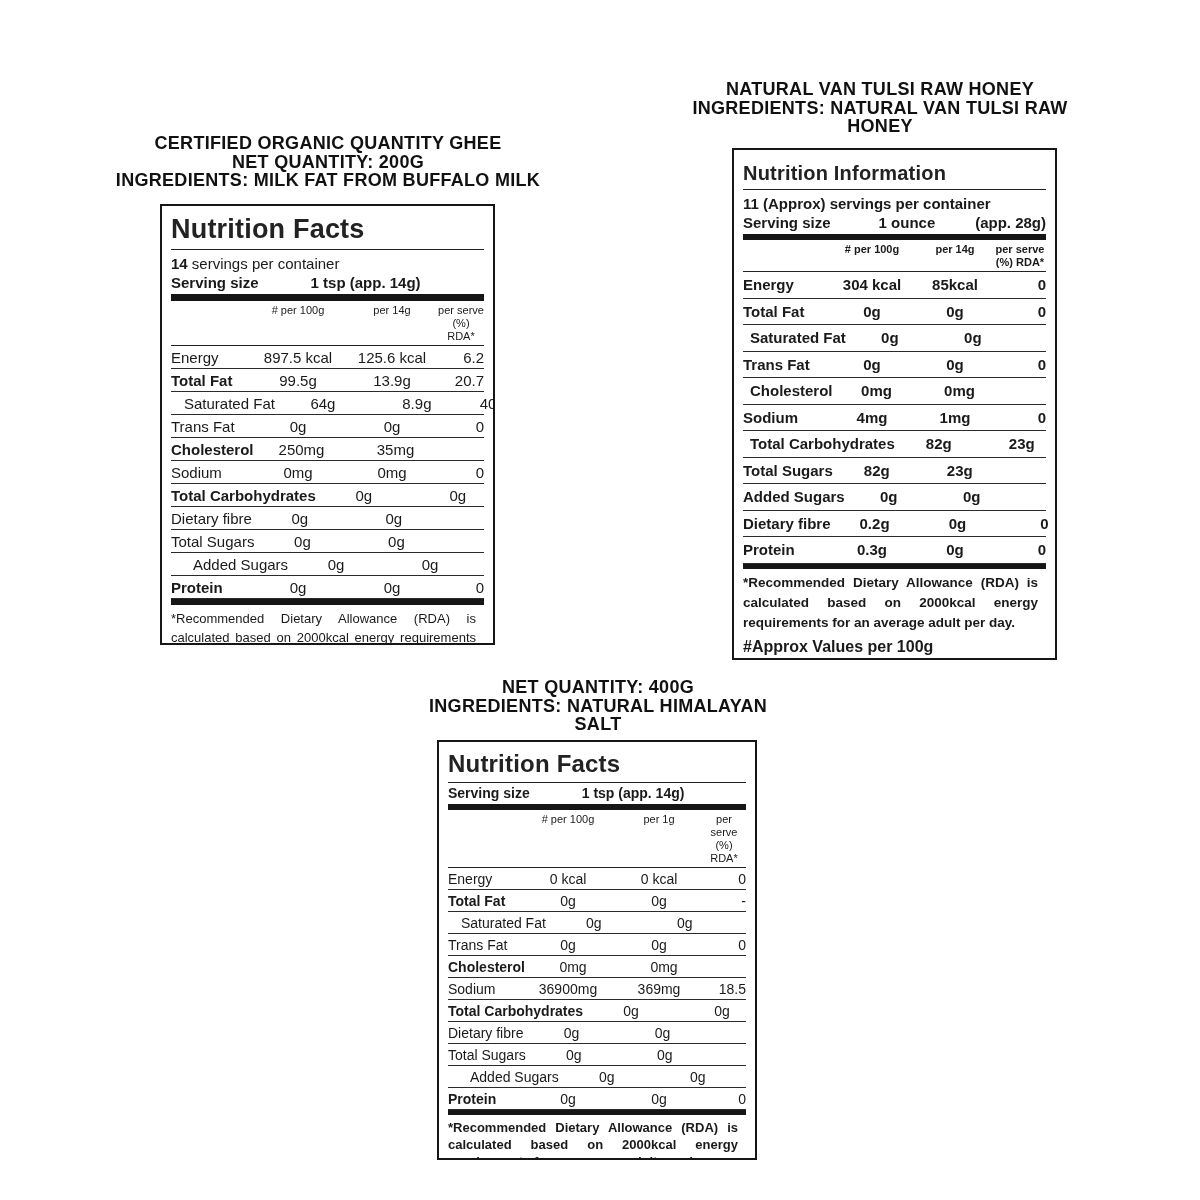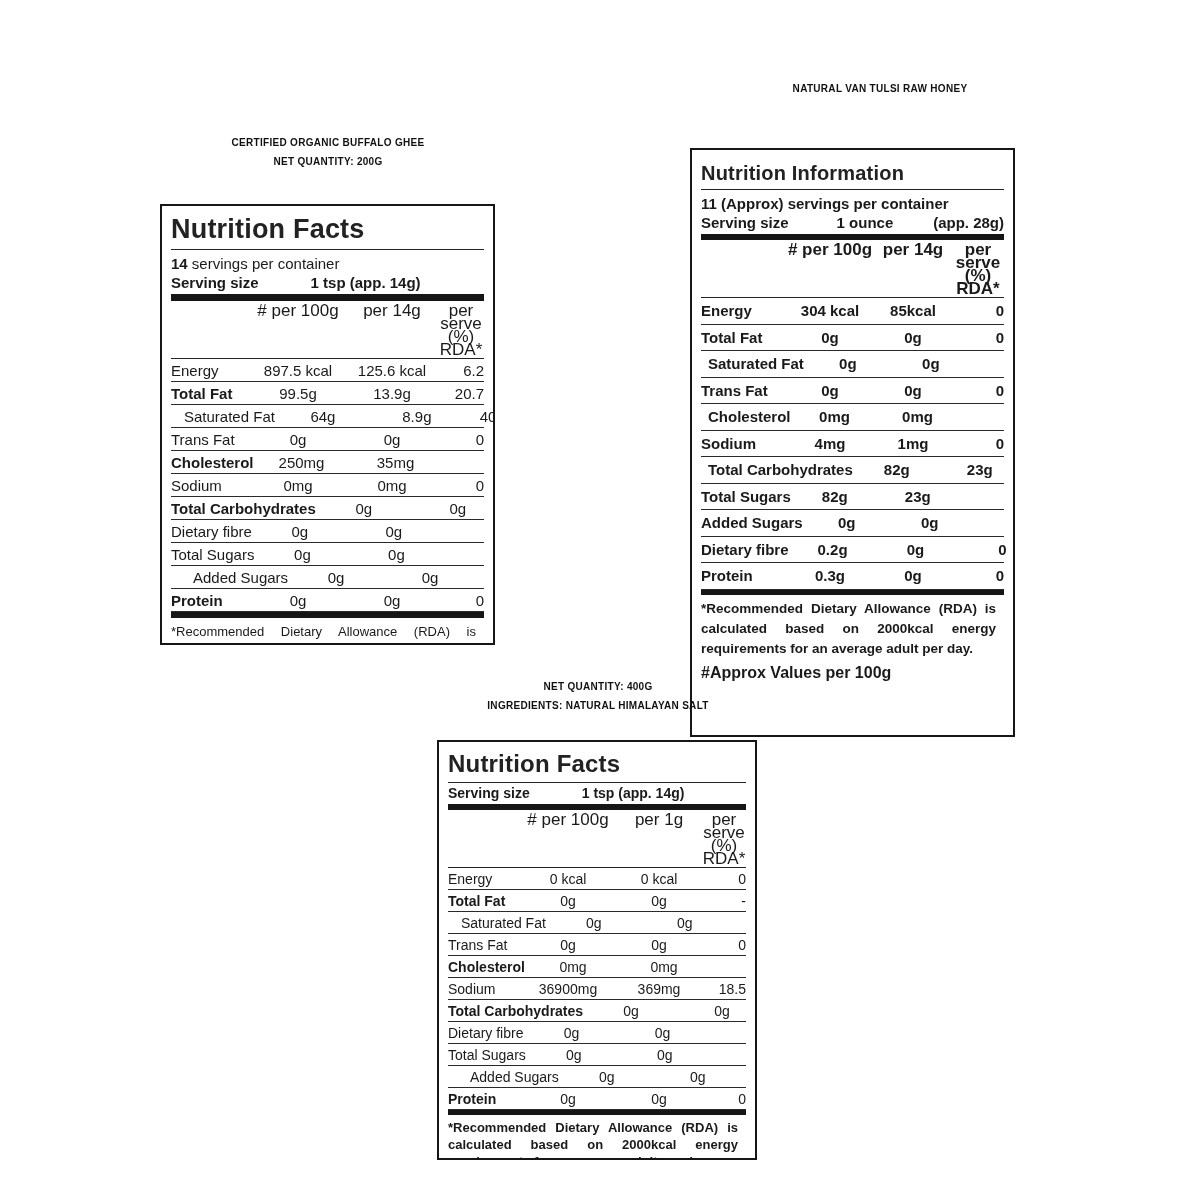--- a/index.html
+++ b/index.html
@@ -2,34 +2,34 @@
 <html><head>
 <meta charset="utf-8">
 <style>
   html,body{margin:0;padding:0;}
   body{
     width:1200px;height:1200px;position:relative;background:#ffffff;
     font-family:"Liberation Sans", sans-serif;color:#1a1a1a;
     -webkit-font-smoothing:antialiased;
   }
   .product-header{position:absolute;text-align:center;font-weight:bold;
-    font-size:10px;line-height:18.5px;letter-spacing:.3px;color:#111;}
+    font-size:18px;line-height:18.5px;letter-spacing:.3px;color:#111;}
   .label-block{position:absolute;box-sizing:border-box;border:2px solid #161616;
     background:#fff;padding:6px 9px 8px 9px;overflow:hidden;}
   .panel-title{font-weight:bold;color:#222;margin:0;padding:2px 0 4px 0;
     border-bottom:1.5px solid #222;letter-spacing:.2px;}
   .servings-line{padding-top:5px;}
   .servings-num{font-weight:bold;}
   .serving-size-row{display:grid;grid-template-columns:auto 1fr auto;font-weight:bold;
     padding-top:2px;align-items:end;}
   .ss-value{padding-left:52px;}
   .ss-extra{text-align:right;}
   .thick-bar{background:#161616;margin-top:3px;}
   .col-headers{display:grid;align-items:start;border-bottom:1.2px solid #222;
-    padding:3px 0 2px 0;font-size:17px;line-height:13px;}
+    padding:3px 0 2px 0;font-size:11px;line-height:13px;}
   .ch1,.ch2{text-align:center;}
   .ch3{text-align:center;}
   .nrow{display:grid;align-items:center;border-bottom:1px solid #2a2a2a;}
   .nrow .c0{text-align:left;white-space:nowrap;}
   .nrow .c1,.nrow .c2{text-align:center;white-space:nowrap;}
   .nrow .c3{text-align:right;white-space:nowrap;}
   .nrow.bold .c0{font-weight:bold;}
   .footnote{margin:4px 8px 0 0;text-align:justify;}
   .approx-note{margin:3px 0 8px 0;font-weight:bold;}
 
@@ -38,21 +38,21 @@
   .label-ghee .panel-title{font-size:27px;}
   .label-ghee .col-headers,.label-ghee .nrow{grid-template-columns:1fr 96px 92px 46px;}
   .label-ghee .nrow{height:22px;}
   .label-ghee .ind1 .c0{padding-left:13px;}
   .label-ghee .ind2 .c0{padding-left:22px;}
   .label-ghee .thick-bar.tb1{height:7px;}
   .label-ghee .thick-bar.tb2{height:6px;margin-top:0;}
   .label-ghee .footnote{font-size:13px;line-height:19px;}
 
   
-  .label-honey{left:690px;top:148px;width:325px;height:589px;font-size:15px;}
+  .label-honey{left:732px;top:148px;width:325px;height:512px;font-size:15px;}
   .label-honey .panel-title{font-size:20px;padding-top:6px;}
   .label-honey .servings-line,.label-honey .col-headers{font-weight:bold;}
   .label-honey .servings-line{font-size:15px;}
   .label-honey .ss-value{padding-left:48px;}
   .label-honey .col-headers,.label-honey .nrow{grid-template-columns:1fr 88px 78px 52px;}
   .label-honey .nrow{height:25.5px;font-weight:bold;}
   .label-honey .ind1 .c0{padding-left:7px;}
   .label-honey .thick-bar.tb1{height:6px;}
   .label-honey .thick-bar.tb2{height:5px;margin-top:0;}
   .label-honey .footnote{font-size:13.5px;line-height:20px;font-weight:600;}
@@ -66,22 +66,23 @@
   .label-salt .ind1 .c0{padding-left:13px;}
   .label-salt .ind2 .c0{padding-left:22px;}
   .label-salt .thick-bar.tb1{height:6px;}
   .label-salt .thick-bar.tb2{height:5px;margin-top:0;}
   .label-salt .footnote{font-size:13px;line-height:17px;font-weight:600;}
 </style>
 </head>
 <body>
 
 <div class="product-header" style="left:110px;top:134px;width:436px;">
-  <div>CERTIFIED ORGANIC  BUFFALO GHEE</div>
+  <div>CERTIFIED ORGANIC  QUANTITY GHEE</div>
   <div>NET QUANTITY: 200G</div>
+  <div>INGREDIENTS: MILK FAT FROM BUFFALO MILK</div>
 </div>
 
 <section class="label-block label-ghee">
   <h1 class="panel-title">Nutrition Facts</h1>
   <div class="servings-line">
     <span class="servings-num">14</span><span> servings per container</span>
   </div>
   <div class="serving-size-row">
     <span>Serving size</span>
     <span class="ss-value">1 tsp (app. 14g)</span>
@@ -162,20 +163,21 @@
         <span class="cell c3">0</span>
       </div>
     </div>
   <div class="thick-bar tb2"></div>
   <p class="footnote">*Recommended Dietary Allowance (RDA) is calculated based on 2000kcal energy requirements for an average adult per day.</p>
 
 </section>
 
 <div class="product-header" style="left:690px;top:80px;width:380px;">
   <div>NATURAL VAN TULSI RAW HONEY</div>
+  <div>INGREDIENTS: NATURAL VAN TULSI RAW HONEY</div>
 </div>
 
 <section class="label-block label-honey">
   <h1 class="panel-title">Nutrition Information</h1>
   <div class="servings-line">
     <span class="servings-num">11 (Approx)</span><span> servings per container</span>
   </div>
   <div class="serving-size-row">
     <span>Serving size</span>
     <span class="ss-value">1 ounce</span>

